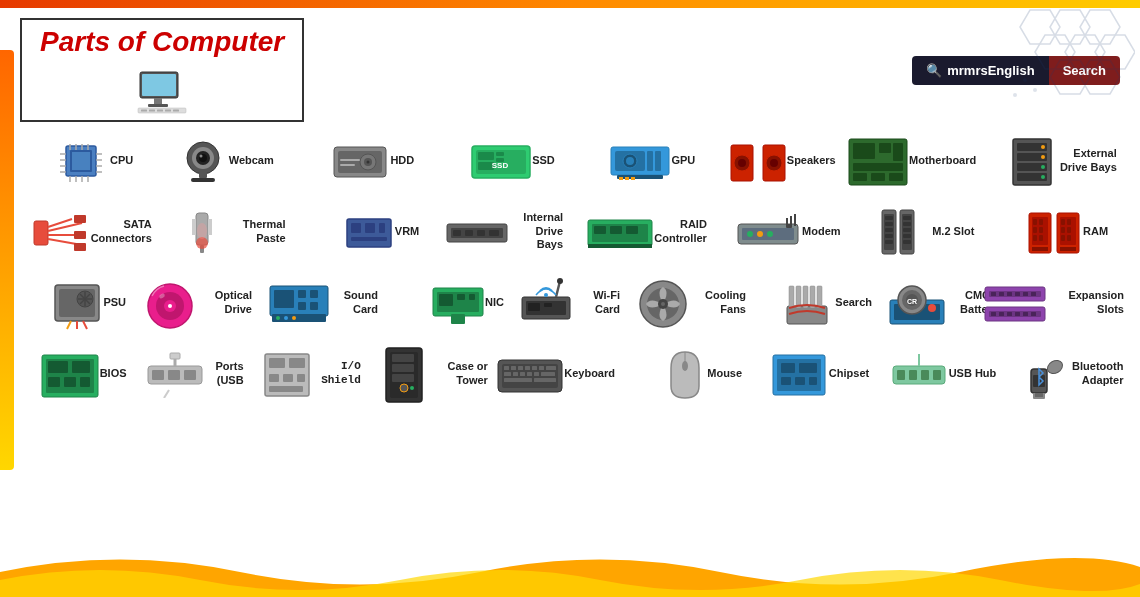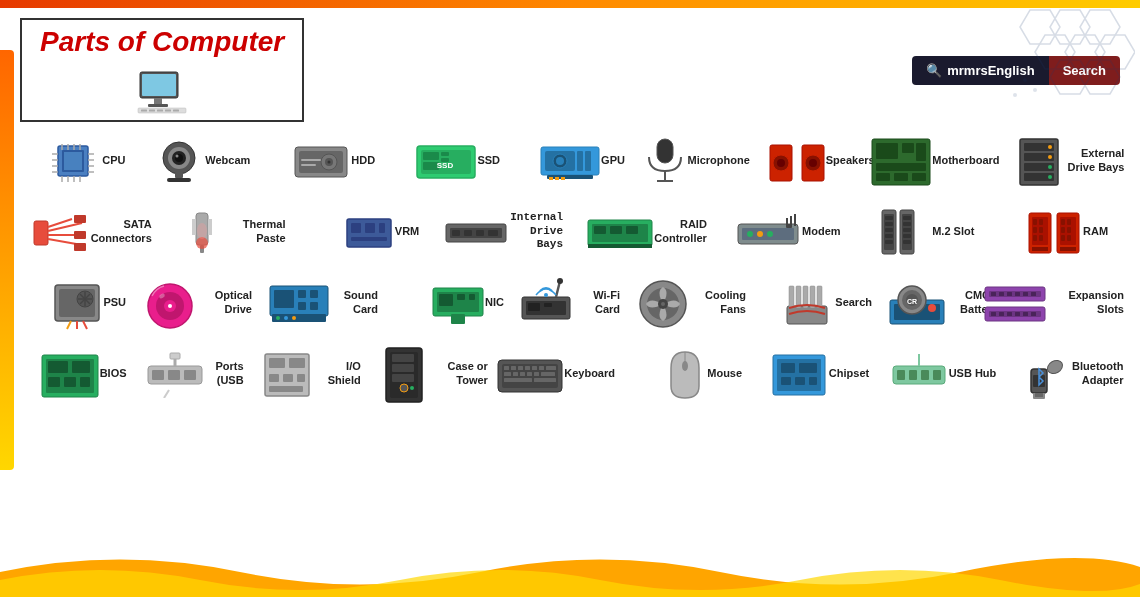--- a/index.html
+++ b/index.html
@@ -264,31 +264,20 @@
           <rect x="46" y="12" width="6" height="20" rx="1" fill="#2471a3"></rect>
           <rect x="8" y="36" width="46" height="4" rx="1" fill="#1a5276"></rect>
           <rect x="10" y="38" width="4" height="3" fill="#f39c12"></rect>
           <rect x="16" y="38" width="4" height="3" fill="#f39c12"></rect>
           <rect x="22" y="38" width="4" height="3" fill="#f39c12"></rect>
         </svg>
       </div>
       <div class="lbl">GPU</div>
     </div>
 
-    <div class="part-cell">
-      <div class="icon-area">
-        <svg width="44" height="54" viewBox="0 0 44 54">
-          <rect x="14" y="4" width="16" height="24" rx="8" fill="#333" stroke="#555" stroke-width="1"></rect>
-          <path d="M6 22 Q6 36 22 36 Q38 36 38 22" fill="none" stroke="#555" stroke-width="2"></path>
-          <line x1="22" y1="36" x2="22" y2="46" stroke="#555" stroke-width="2"></line>
-          <line x1="14" y1="46" x2="30" y2="46" stroke="#555" stroke-width="2"></line>
-        </svg>
-      </div>
-      <div class="lbl">Microphone</div>
-    </div>
 
     <div class="part-cell">
       <div class="icon-area">
         <svg width="58" height="54" viewBox="0 0 58 54">
 
           <rect x="2" y="10" width="22" height="36" rx="2" fill="#cc2200" stroke="#aa1100" stroke-width="1"></rect>
           <circle cx="13" cy="28" r="8" fill="#881100" stroke="#cc2200" stroke-width="1"></circle>
           <circle cx="13" cy="28" r="4" fill="#660000"></circle>
 
           <rect x="34" y="10" width="22" height="36" rx="2" fill="#cc2200" stroke="#aa1100" stroke-width="1"></rect>
@@ -373,21 +362,21 @@
           <rect x="4" y="8" width="44" height="28" rx="2" fill="#3d5a99" stroke="#2c4080" stroke-width="1.5"></rect>
           <rect x="8" y="12" width="10" height="10" rx="1" fill="#2c4080"></rect>
           <rect x="22" y="12" width="10" height="10" rx="1" fill="#2c4080"></rect>
           <rect x="36" y="12" width="6" height="10" rx="1" fill="#2c4080"></rect>
           <rect x="8" y="26" width="36" height="4" rx="1" fill="#2c4080"></rect>
         </svg>
       </div>
       <div class="lbl">VRM</div>
     </div>
 
-    <div class="part-cell" style="max-width:120px;font-family:Liberation Mono, monospace;">
+    <div class="part-cell" style="max-width:120px;">
       <div class="icon-area">
         <svg width="68" height="50" viewBox="0 0 68 50">
 
           <rect x="4" y="16" width="60" height="18" rx="2" fill="#666" stroke="#444" stroke-width="1"></rect>
           <rect x="8" y="20" width="52" height="10" rx="1" fill="#444"></rect>
           <rect x="10" y="22" width="8" height="6" rx="1" fill="#333"></rect>
           <rect x="22" y="22" width="8" height="6" rx="1" fill="#333"></rect>
           <rect x="34" y="22" width="8" height="6" rx="1" fill="#333"></rect>
           <rect x="46" y="22" width="10" height="6" rx="1" fill="#333"></rect>
         </svg>
@@ -673,21 +662,21 @@
           <rect x="40" y="18" width="12" height="10" rx="1" fill="#888"></rect>
 
           <line x1="31" y1="4" x2="31" y2="14" stroke="#aaa" stroke-width="3"></line>
           <rect x="26" y="1" width="10" height="6" rx="1" fill="#ccc" stroke="#aaa" stroke-width="1"></rect>
           <line x1="25" y1="38" x2="20" y2="46" stroke="#ccc" stroke-width="2"></line>
         </svg>
       </div>
       <div class="lbl">Ports (USB</div>
     </div>
 
-    <div class="part-cell" style="max-width:100px;">
+    <div class="part-cell" style="max-width:100px;font-family:Liberation Mono, monospace;">
       <div class="icon-area">
         <svg width="52" height="54" viewBox="0 0 52 54">
           <rect x="4" y="6" width="44" height="42" rx="2" fill="#bbb" stroke="#888" stroke-width="1.5"></rect>
           <rect x="8" y="10" width="16" height="10" rx="1" fill="#888"></rect>
           <rect x="28" y="10" width="16" height="10" rx="1" fill="#888"></rect>
           <rect x="8" y="26" width="10" height="8" rx="1" fill="#888"></rect>
           <rect x="22" y="26" width="10" height="8" rx="1" fill="#888"></rect>
           <rect x="36" y="26" width="8" height="8" rx="1" fill="#888"></rect>
           <rect x="8" y="38" width="34" height="6" rx="1" fill="#888"></rect>
         </svg>

